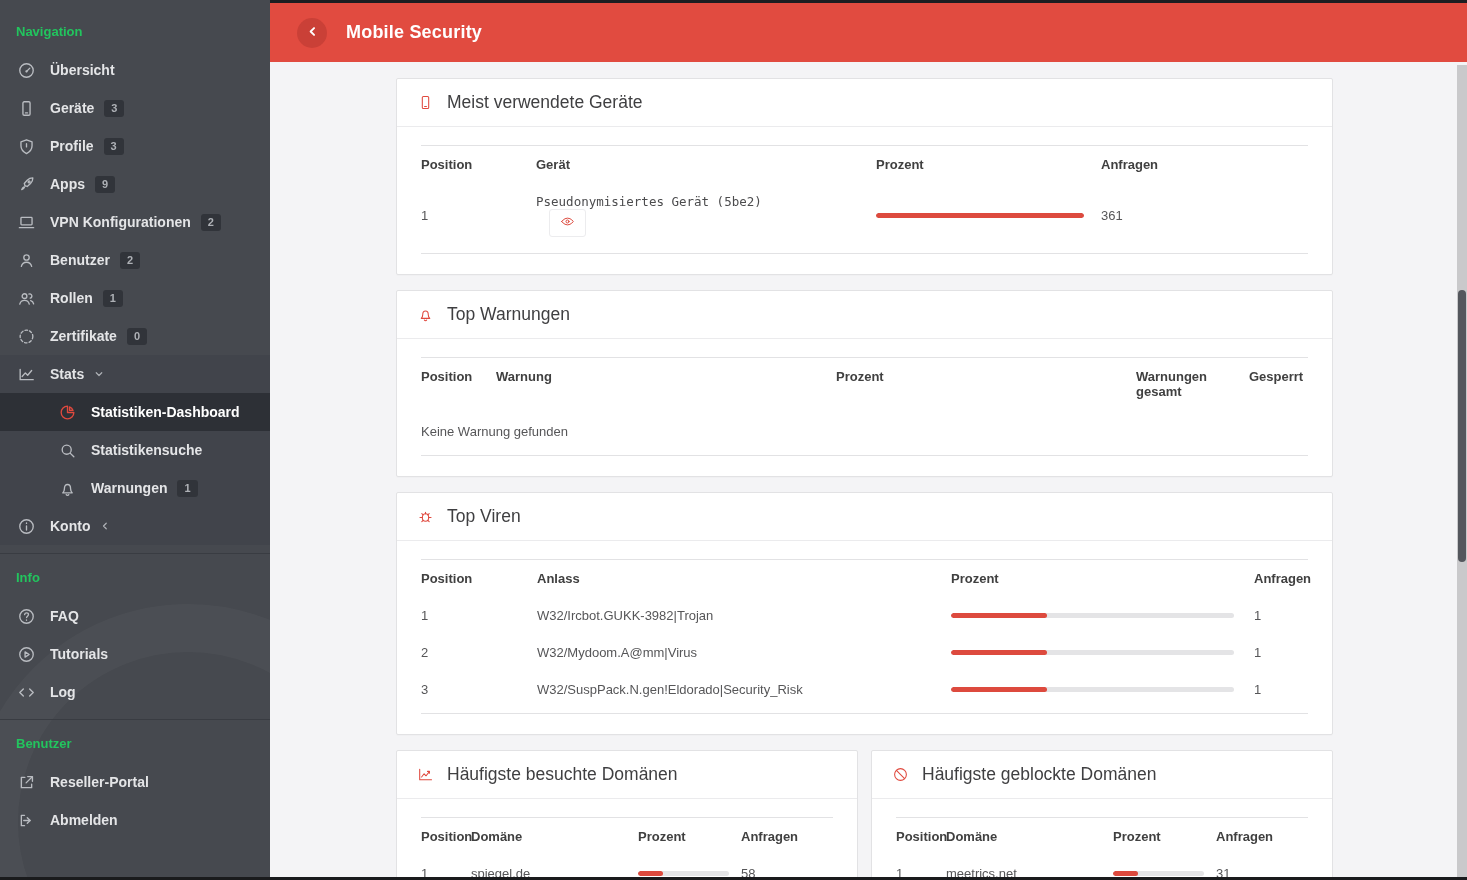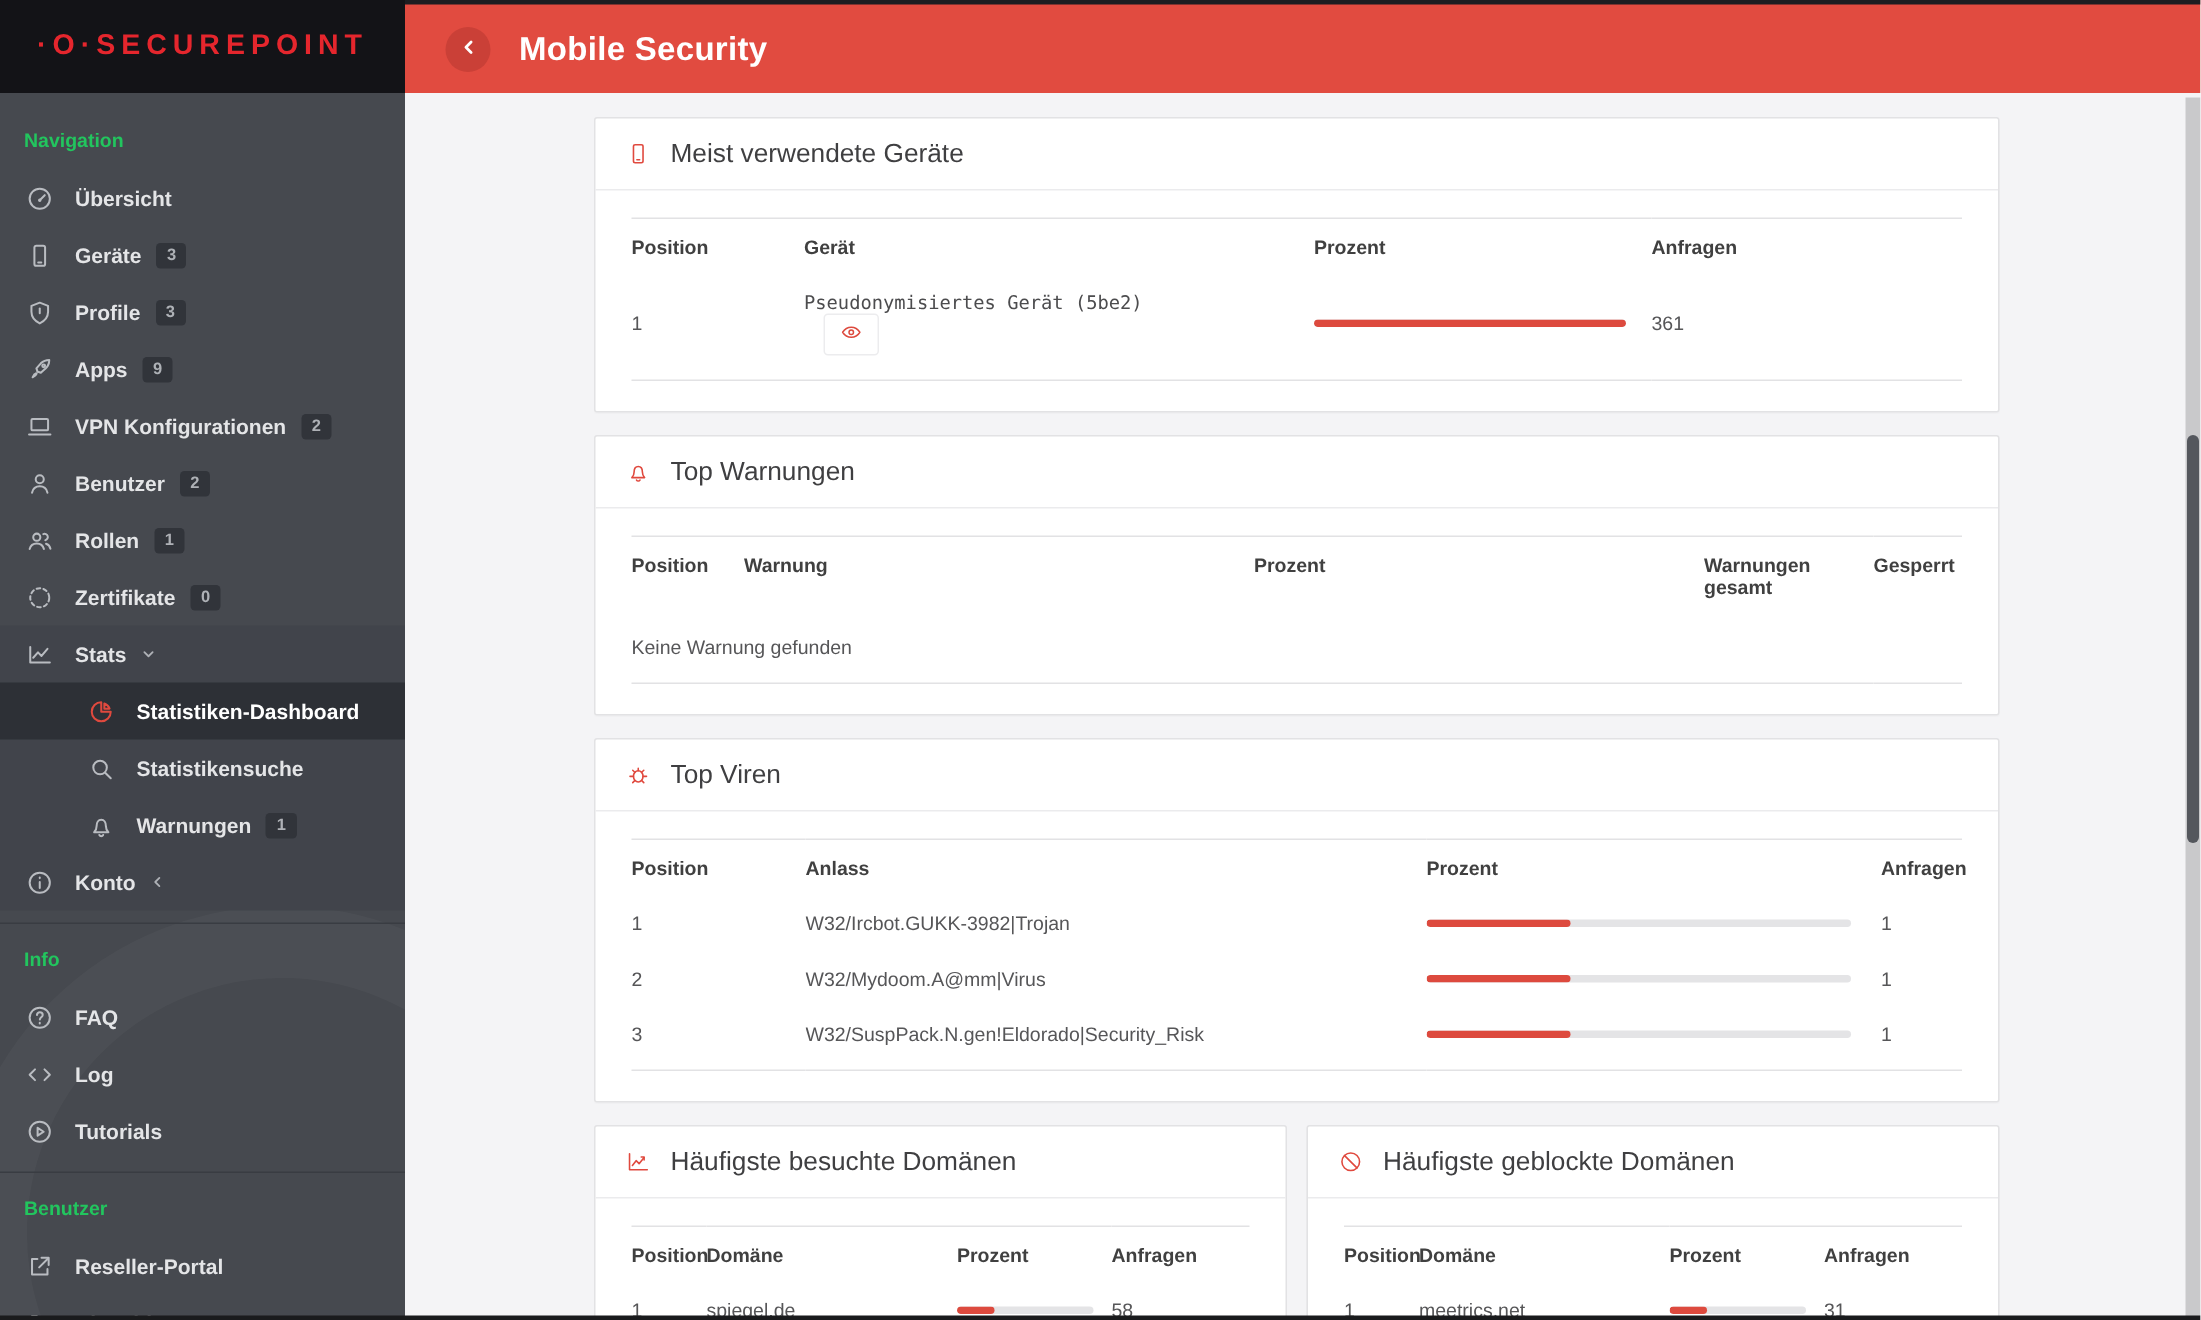--- a/index.html
+++ b/index.html
@@ -67,21 +67,21 @@
     border-top: 3px solid #1d1d21;
     display: flex; align-items: center; padding: 0 27px;
   }
   .back-btn {
     width: 30px; height: 30px; border-radius: 50%;
     background: #ca4037; border: none; color: #fff;
     display: flex; align-items: center; justify-content: center;
     cursor: pointer; margin-right: 19px; padding: 0; flex-shrink: 0;
   }
   .back-btn svg { width: 15px; height: 15px; stroke-width: 3; }
-  .topbar-title { color: #fff; font-size: 22px; font-weight: bold; margin: 0; letter-spacing: .2px; }
+  .topbar-title { color: #fff; font-size: 18px; font-weight: bold; margin: 0; letter-spacing: .2px; }
 
   .content { flex: 1; overflow: hidden; padding-top: 16px; }
   .content-inner { width: 937px; margin-left: 126px; }
 
   
   .card {
     background: #fff; border: 1px solid #e2e2e4; border-radius: 2px;
     margin-bottom: 15px; box-shadow: 0 1px 1px rgba(0,0,0,0.02);
   }
   .card-header {
@@ -153,23 +153,20 @@
     position: absolute; left: 0; right: 0; bottom: 0; height: 3px;
     background: #1a1b1d; z-index: 30;
   }
 </style>
 </head>
 <body>
 
 <div class="app">
 
   <aside class="sidebar">
-    <div class="logo-bar">
-      <span class="logo-text">·O·SECUREPOINT</span>
-    </div>
     <nav id="sidebar-nav">
         <div class="nav-section">
           <div class="section-label">Navigation</div>
           <div class="nav-item">
             <span class="nav-icon">
               <svg viewBox="0 0 24 24" fill="none" stroke="currentColor" stroke-width="1.7" stroke-linecap="round" stroke-linejoin="round">
                 <circle cx="12" cy="12" r="8.5"></circle>
                 <path d="M12 13.2l4.2-4.2"></path>
                 <circle cx="12" cy="13.2" r="0.6"></circle>
               </svg>
@@ -316,34 +313,34 @@
                 <circle cx="12" cy="12" r="8.5"></circle>
                 <path d="M9.6 9.7c.2-1.4 1.2-2.3 2.5-2.3 1.4 0 2.4 1 2.4 2.2 0 1.9-2.4 2-2.4 3.8"></path>
                 <path d="M12 16.3v.5"></path>
               </svg>
             </span>
             <span class="nav-label">FAQ</span>
           </div>
           <div class="nav-item">
             <span class="nav-icon">
               <svg viewBox="0 0 24 24" fill="none" stroke="currentColor" stroke-width="1.7" stroke-linecap="round" stroke-linejoin="round">
+                <circle cx="12" cy="12" r="8.5"></circle>
+                <path d="M10.2 8.7l5.1 3.3-5.1 3.3z"></path>
+              </svg>
+            </span>
+            <span class="nav-label">Tutorials</span>
+          </div>
+          <div class="nav-item">
+            <span class="nav-icon">
+              <svg viewBox="0 0 24 24" fill="none" stroke="currentColor" stroke-width="1.7" stroke-linecap="round" stroke-linejoin="round">
                 <path d="M8 7.5L3.5 12 8 16.5"></path>
                 <path d="M16 7.5l4.5 4.5L16 16.5"></path>
               </svg>
             </span>
             <span class="nav-label">Log</span>
-          </div>
-          <div class="nav-item">
-            <span class="nav-icon">
-              <svg viewBox="0 0 24 24" fill="none" stroke="currentColor" stroke-width="1.7" stroke-linecap="round" stroke-linejoin="round">
-                <circle cx="12" cy="12" r="8.5"></circle>
-                <path d="M10.2 8.7l5.1 3.3-5.1 3.3z"></path>
-              </svg>
-            </span>
-            <span class="nav-label">Tutorials</span>
           </div>
         </div>
         <div class="nav-section bordered">
           <div class="section-label">Benutzer</div>
           <div class="nav-item">
             <span class="nav-icon">
               <svg viewBox="0 0 24 24" fill="none" stroke="currentColor" stroke-width="1.7" stroke-linecap="round" stroke-linejoin="round">
                 <path d="M10 5.5H5.5v13h13V14"></path>
                 <path d="M13.5 4.5h6v6"></path>
                 <path d="M19 5l-7.5 7.5"></path>

